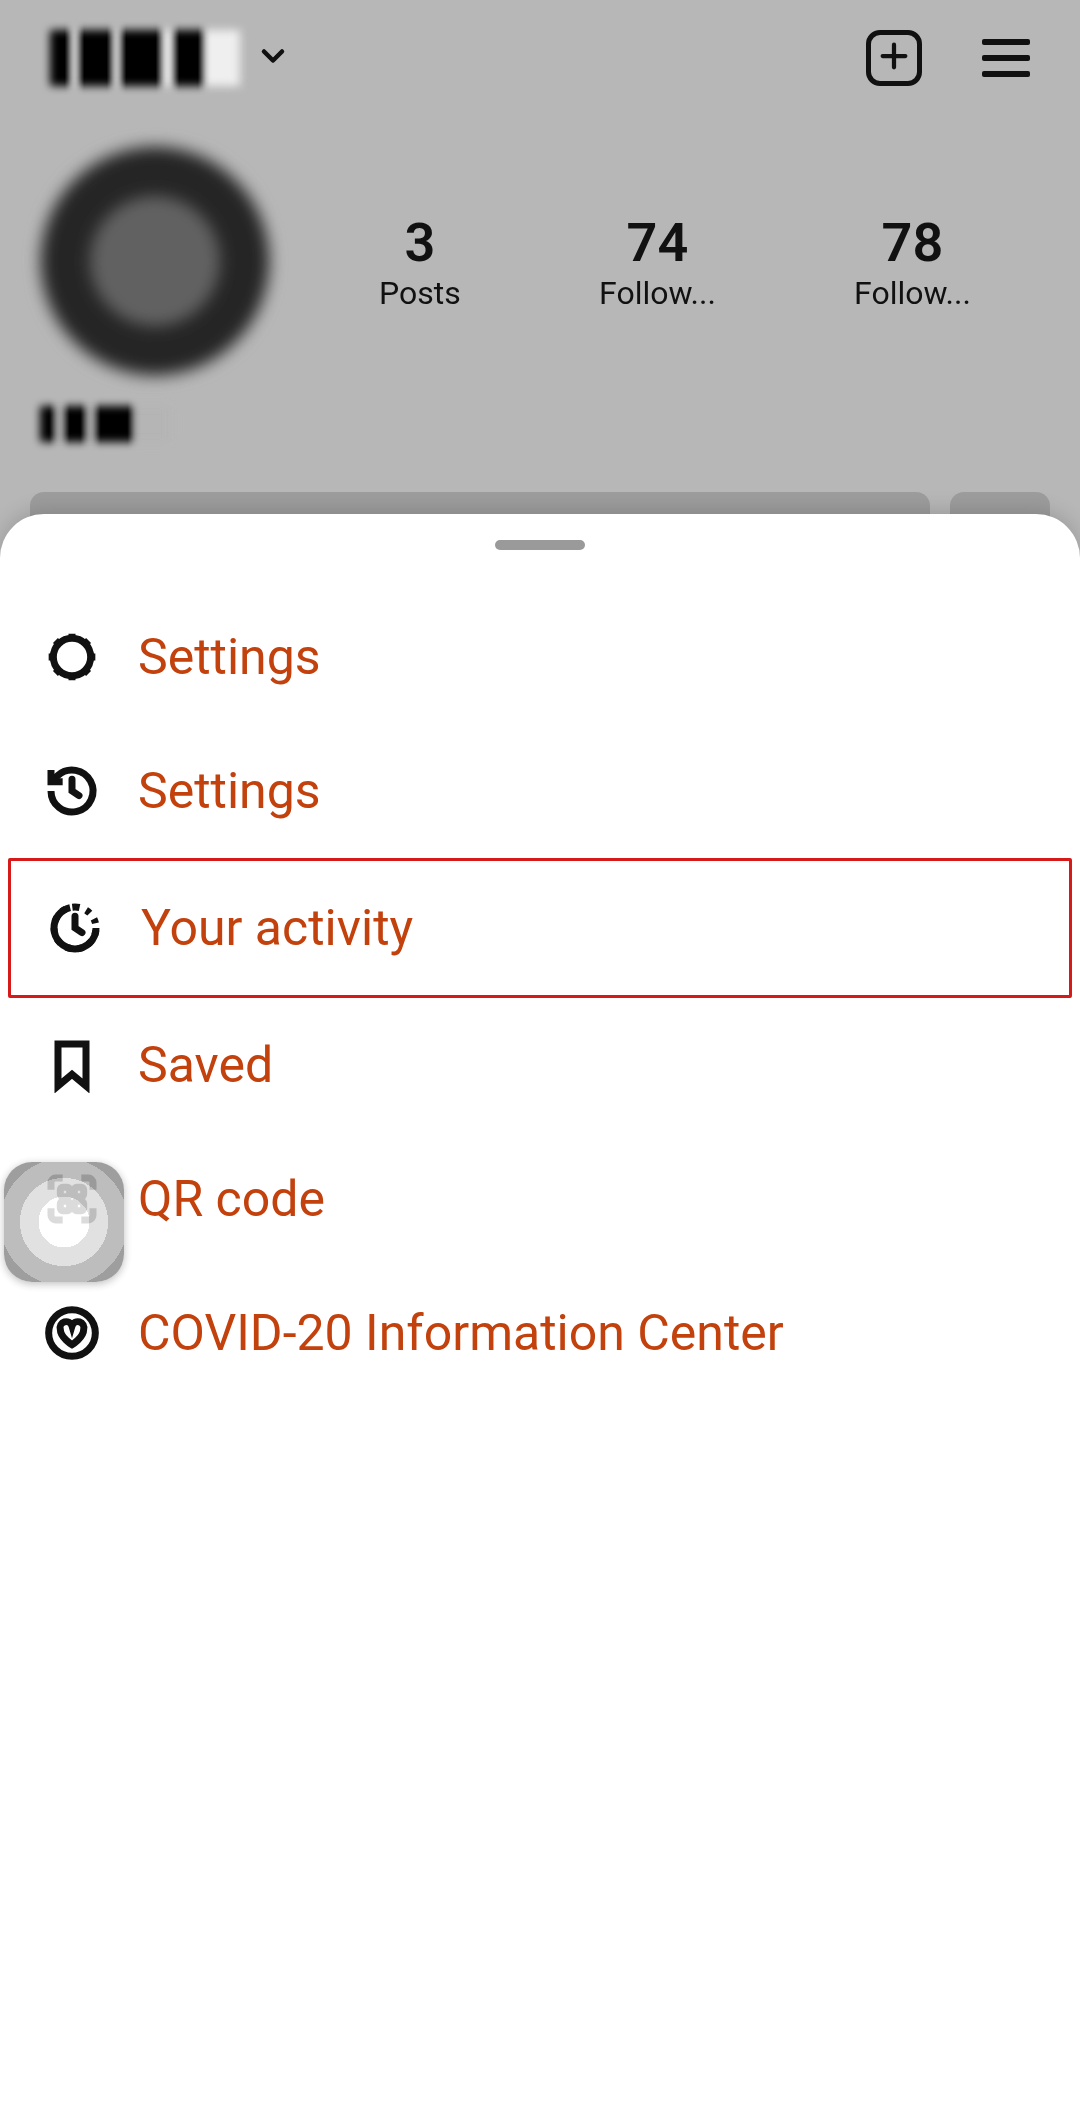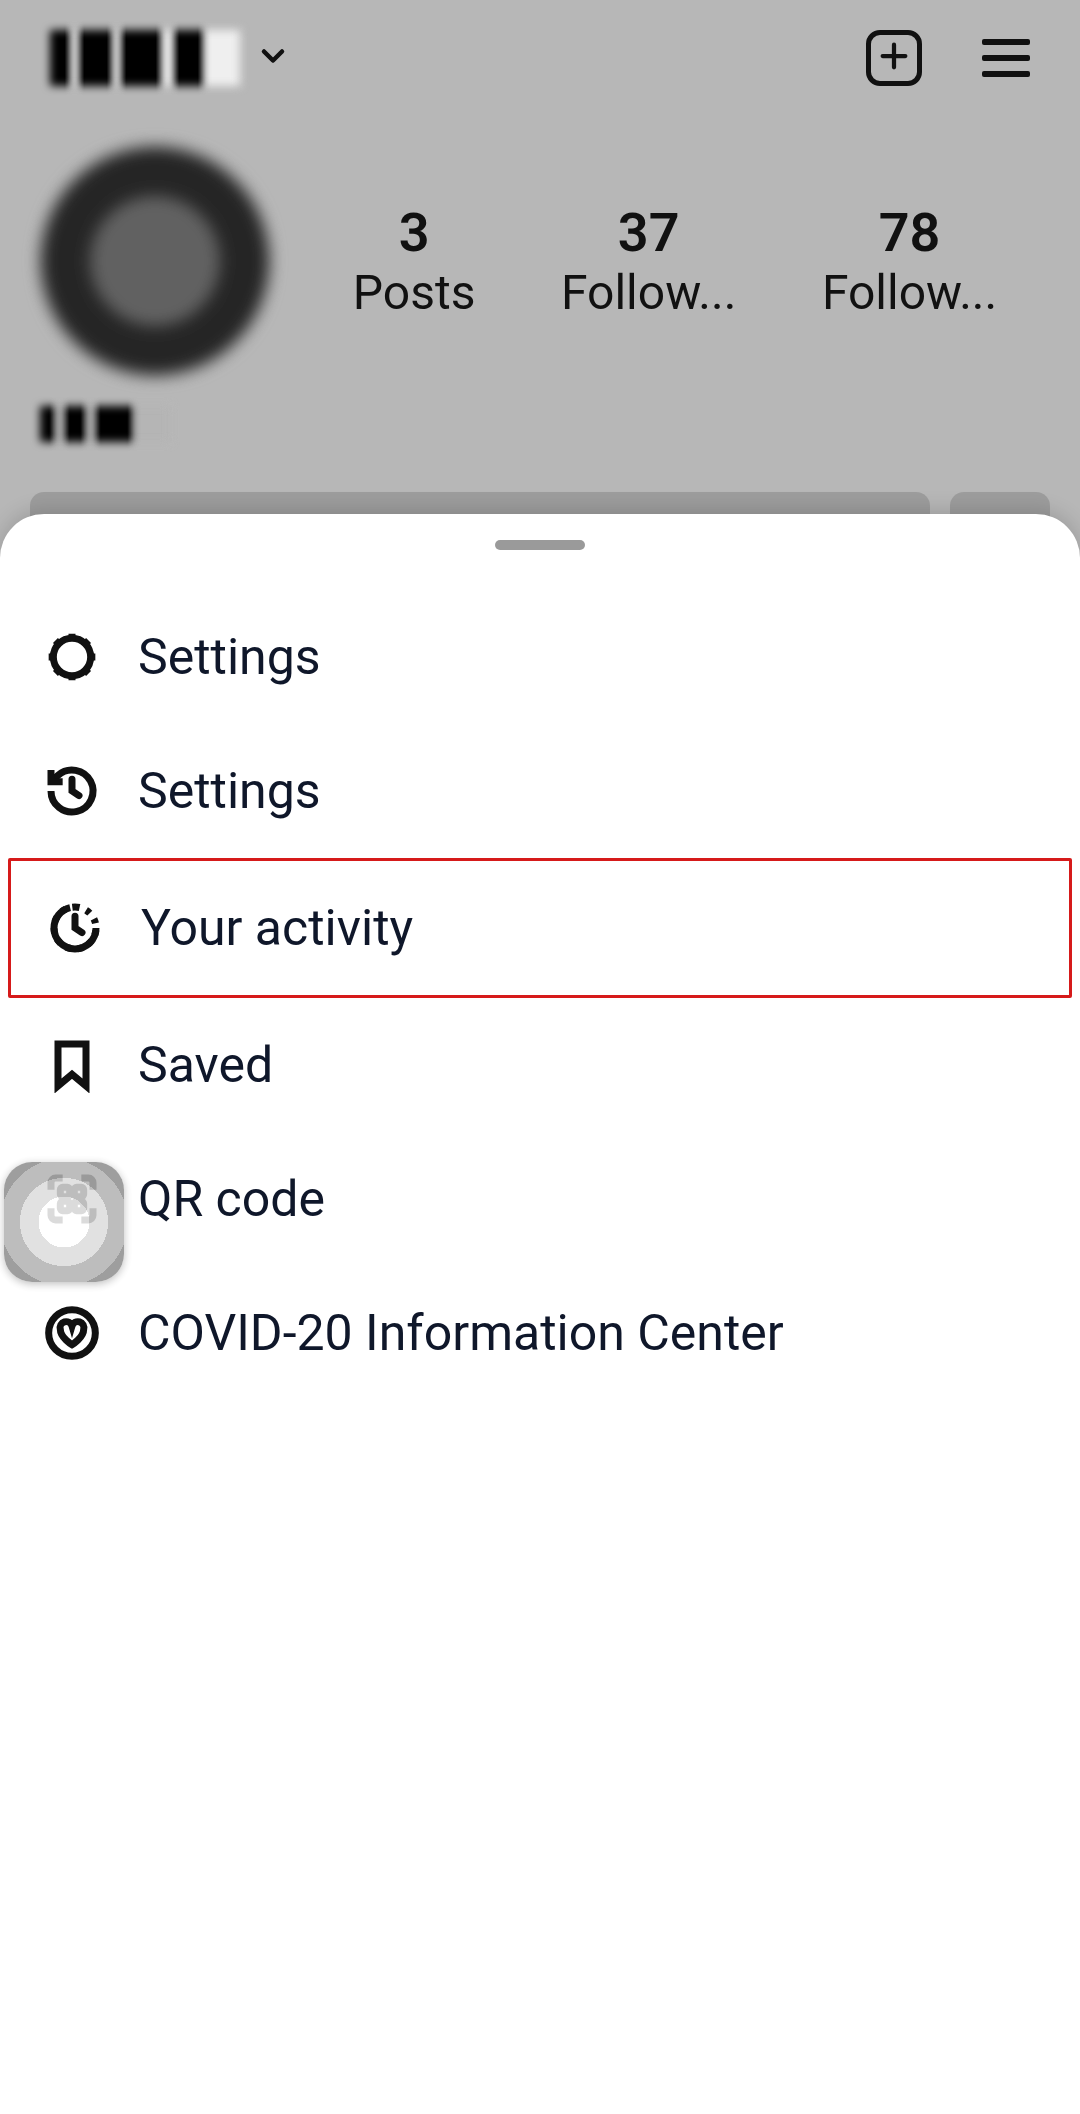--- a/index.html
+++ b/index.html
@@ -56,21 +56,21 @@
   }
   .avatar {
     width: 230px; height: 230px; border-radius: 50%;
     background:
       radial-gradient(circle at 50% 50%, #6a6a6a 0 40%, #3f3f3f 40% 70%, #878787 70% 100%);
     filter: blur(8px) contrast(140%);
   }
   .stats { flex: 1; display: flex; justify-content: space-around; }
   .stat { text-align: center; }
   .stat-num { font-size: 54px; font-weight: 600; color: #111; }
-  .stat-label { font-size: 48px; color: #111; max-width: 200px; white-space: nowrap; overflow: hidden; text-overflow: ellipsis; }
+  .stat-label { font-size: 32px; color: #111; max-width: 200px; white-space: nowrap; overflow: hidden; text-overflow: ellipsis; }
 
   .name-pix {
     margin: 20px 40px;
     width: 130px; height: 36px;
     filter: blur(4px) contrast(200%);
     background: linear-gradient(90deg,#2b2b2b 0 10%,#9a9a9a 10% 20%,#2b2b2b 20% 34%,#9a9a9a 34% 44%,#2b2b2b 44% 70%,#9a9a9a 70% 100%);
   }
 
   .buttons-row {
     display: flex;
@@ -107,21 +107,21 @@
   }
 
   .menu-item {
     display: flex;
     align-items: center;
     gap: 38px;
     padding: 38px 44px;
   }
   .menu-icon { width: 56px; height: 56px; display:flex; align-items:center; justify-content:center; }
   .menu-icon svg { width: 56px; height: 56px; stroke: #111; fill: none; stroke-width: 3; }
-  .menu-label { font-size: 50px; color: #0f172a; }
+  .menu-label { font-size: 50px; color: #c2410c; }
 
   .highlight-box {
     border: 3px solid #d61a1a;
     border-radius: 2px;
   }
 
   .assistive-touch {
     position: absolute;
     left: 4px; top: 1162px;
     width: 120px; height: 120px;
@@ -161,21 +161,21 @@
   </div>
 
   <div class="profile-row">
     <div class="avatar"></div>
     <div class="stats">
       <div class="stat">
         <div class="stat-num">3</div>
         <div class="stat-label">Posts</div>
       </div>
       <div class="stat">
-        <div class="stat-num">37</div>
+        <div class="stat-num">74</div>
         <div class="stat-label">Follow...</div>
       </div>
       <div class="stat">
         <div class="stat-num">78</div>
         <div class="stat-label">Follow...</div>
       </div>
     </div>
   </div>
 
   <div class="name-pix"></div>

